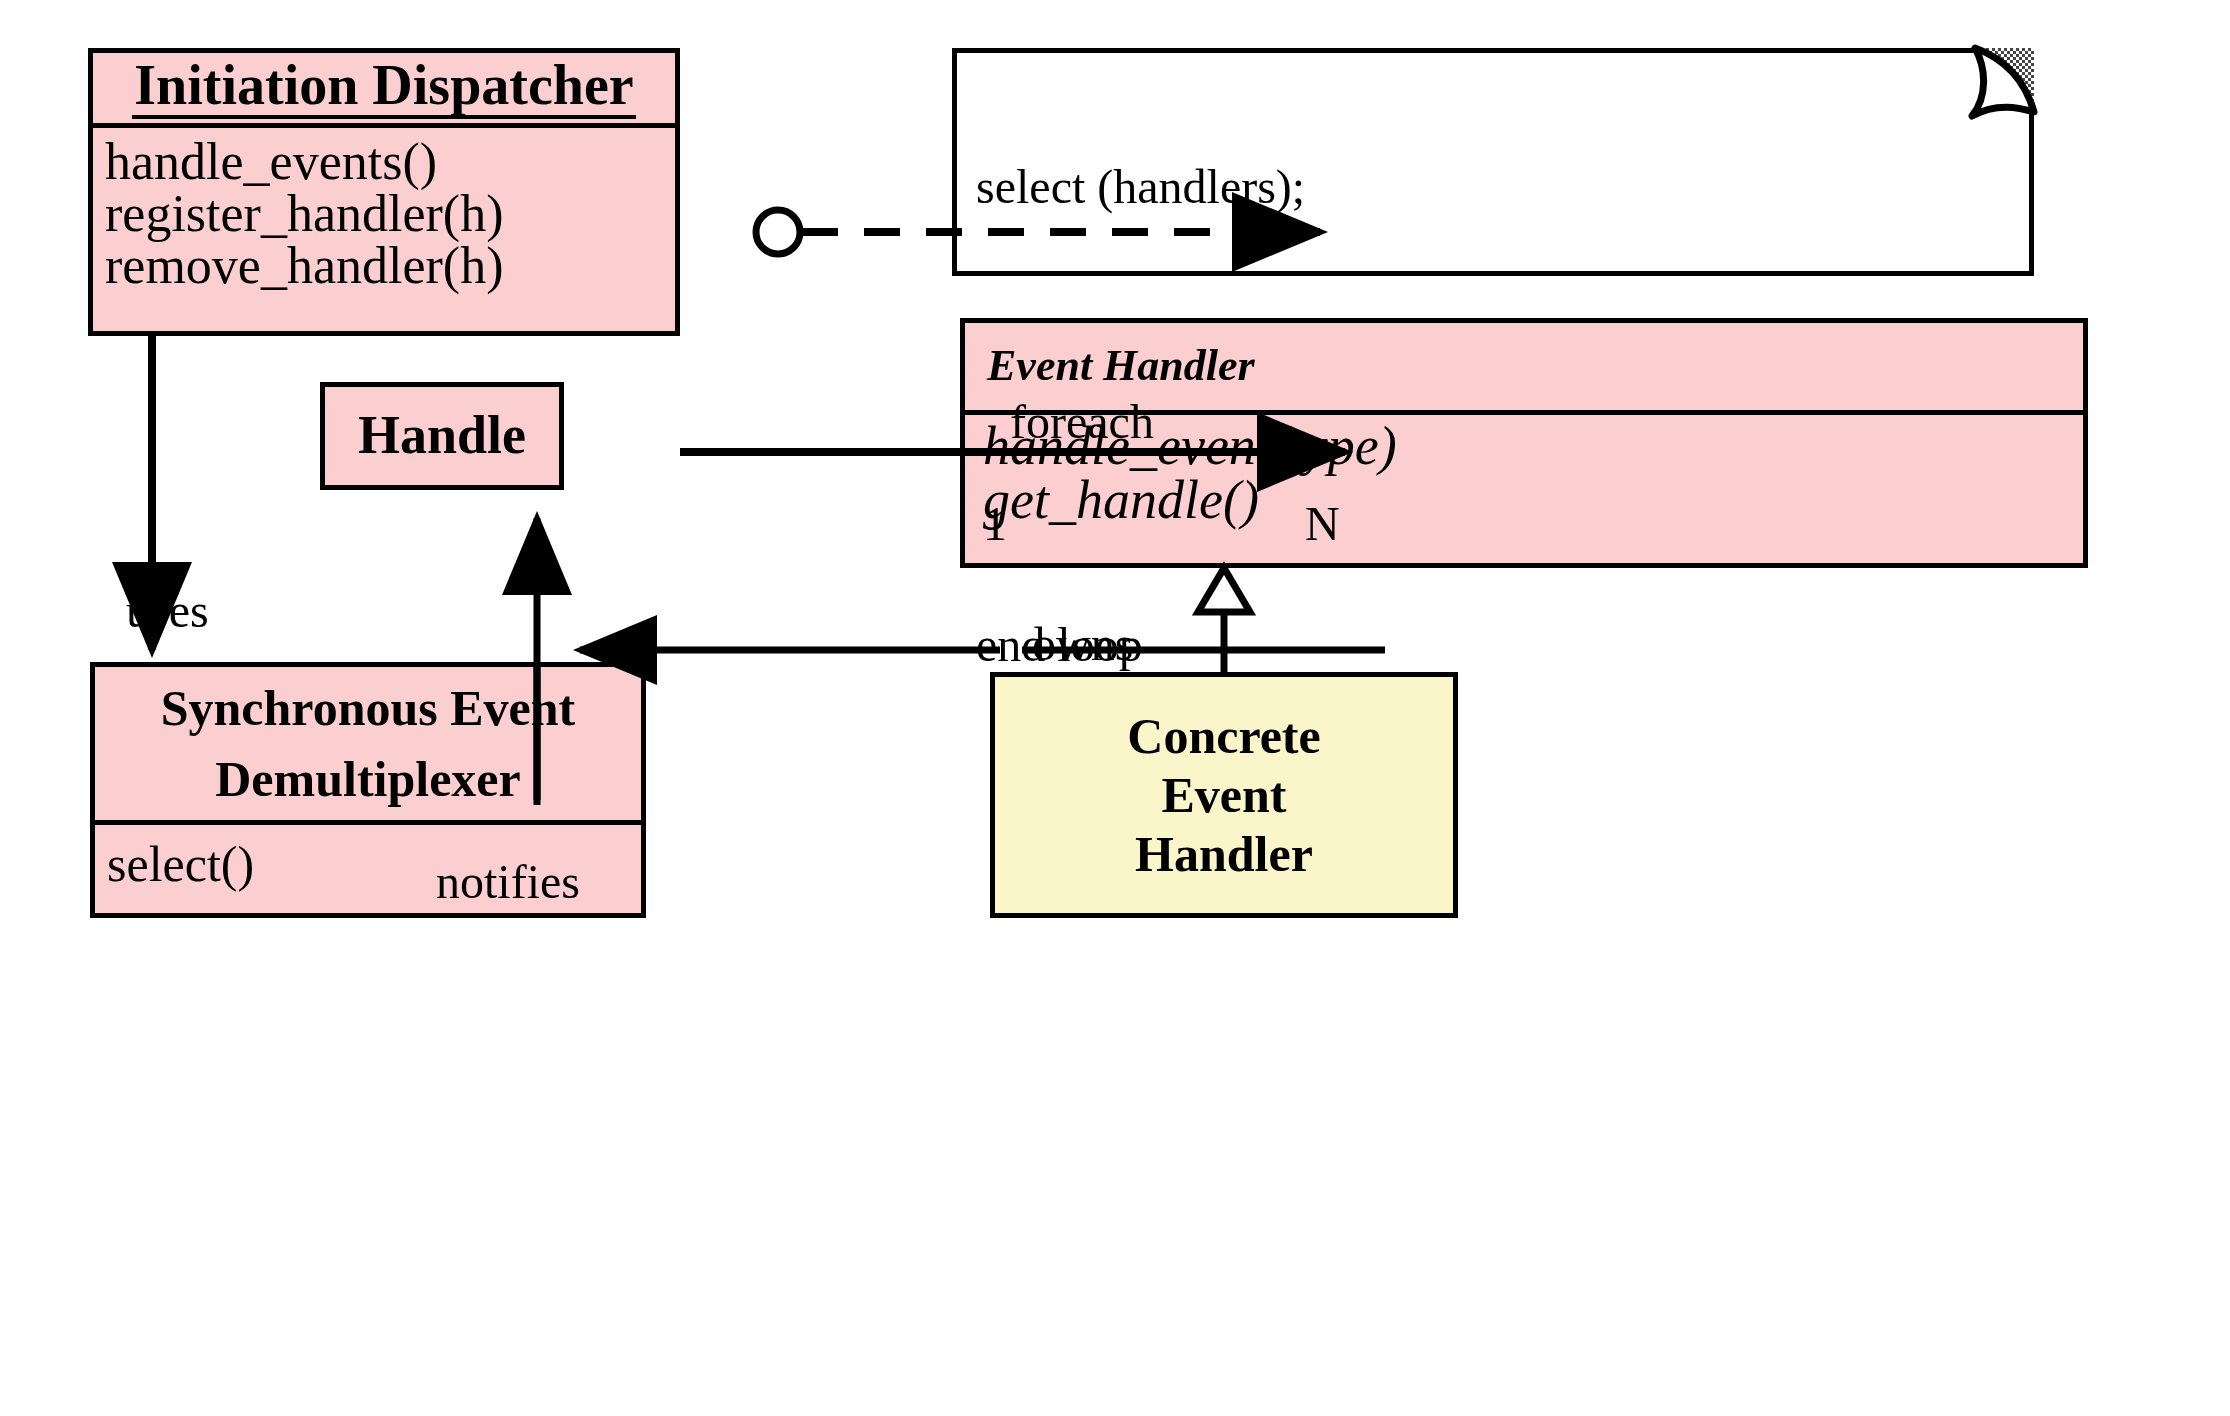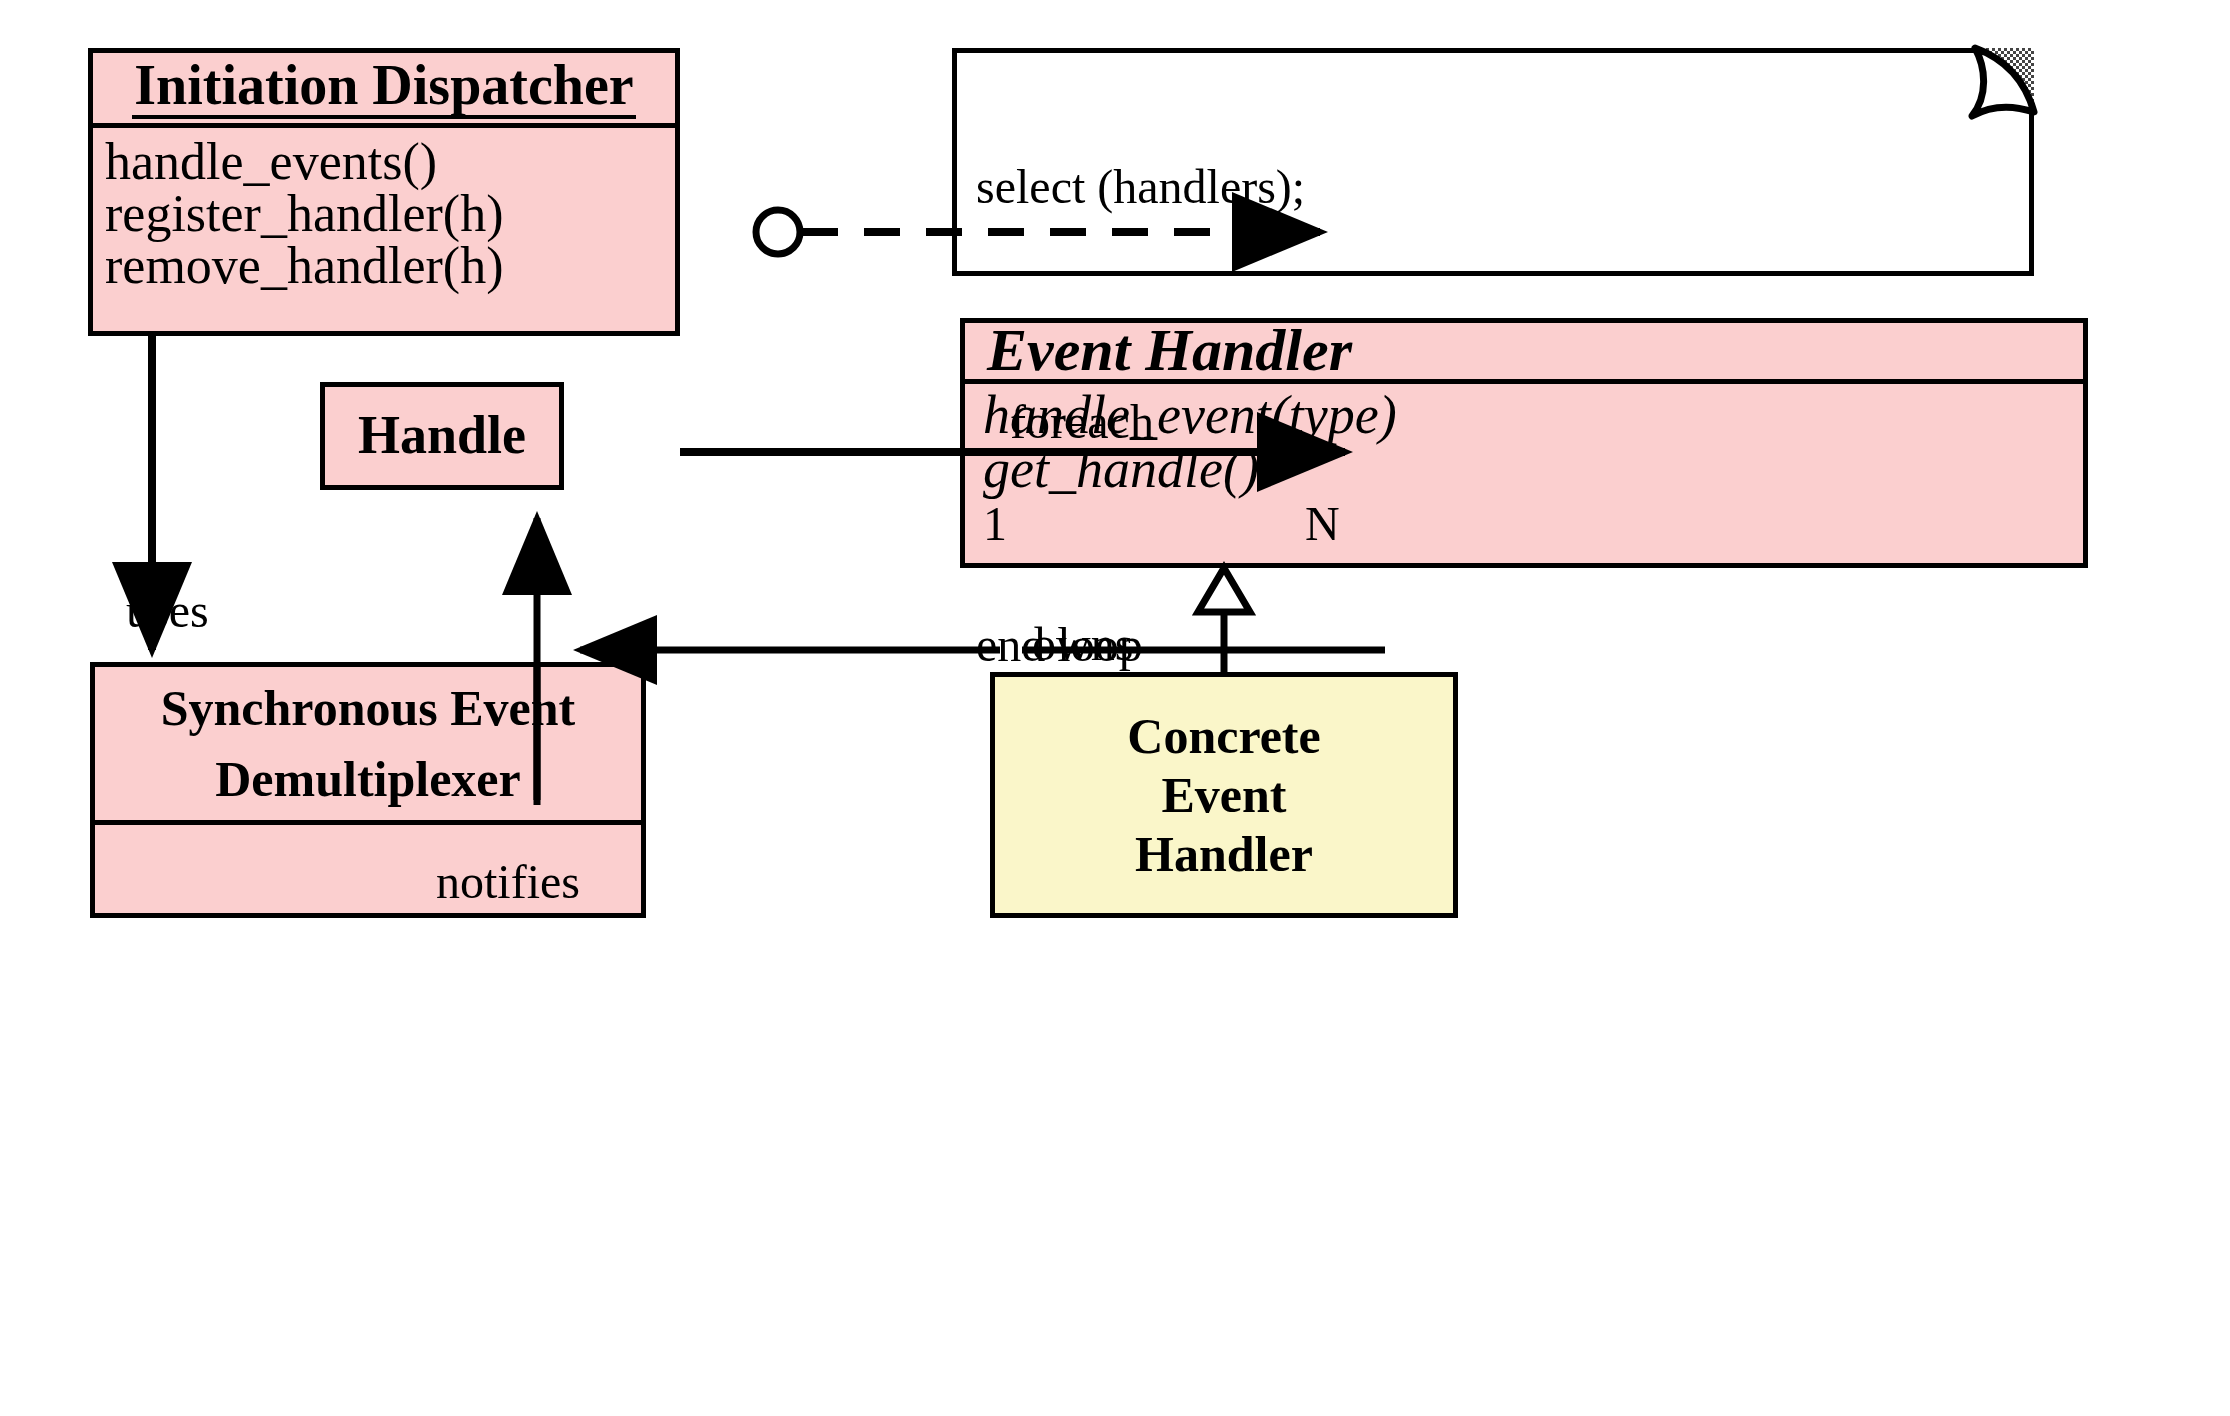--- a/index.html
+++ b/index.html
@@ -37,39 +37,42 @@
   <div class="box whitebox" style="left:952px;top:48px;width:1082px;height:228px;border-width:5px;">
   </div>
   <div class="notetxt" style="left:976px;top:60px;width:1040px;font-size:48px;">
     <div>select (handlers);</div>
     <div>foreach h in handlers loop</div>
     <div>     h.handle_event(type)</div>
     <div>end loop</div>
   </div>
 
   <div class="box" style="left:960px;top:318px;width:1128px;height:250px;">
-    <div class="hdr hdr-div italic" style="height:61px;font-size:60px;justify-content:flex-start;padding-left:22px;">
+    <div class="hdr hdr-div italic" style="height:92px;font-size:44px;justify-content:flex-start;padding-left:22px;">
       <span>Event  Handler</span>
     </div>
     <div class="body italic" style="padding:4px 0 0 18px;font-size:54px;">
       <div class="meth">handle_event(type)</div>
       <div class="meth">get_handle()</div>
     </div>
   </div>
 
   <div class="box" style="left:320px;top:382px;width:244px;height:108px;">
     <div class="hdr" style="height:100%;font-size:54px;">
       <span>Handle</span>
     </div>
   </div>
 
   <div class="box" style="left:90px;top:662px;width:556px;height:256px;">
     <div class="hdr hdr-div" style="height:158px;font-size:50px;flex-direction:column;gap:20px;">
       <span>Synchronous Event</span>
       <span>Demultiplexer</span>
+    </div>
+    <div class="body" style="padding:14px 0 0 12px;font-size:50px;">
+      <div class="meth">select()</div>
     </div>
   </div>
 
   <div class="box yellowbox" style="left:990px;top:672px;width:468px;height:246px;">
     <div class="hdr" style="height:100%;font-size:50px;flex-direction:column;line-height:1.18;border-radius:14px;">
       <span>Concrete</span>
       <span>Event</span>
       <span>Handler</span>
     </div>
   </div>

